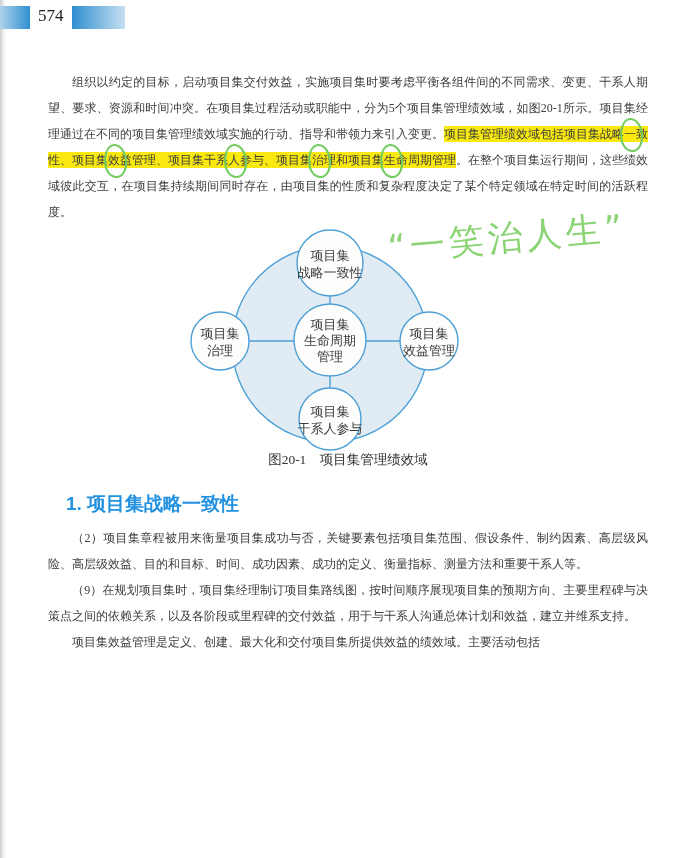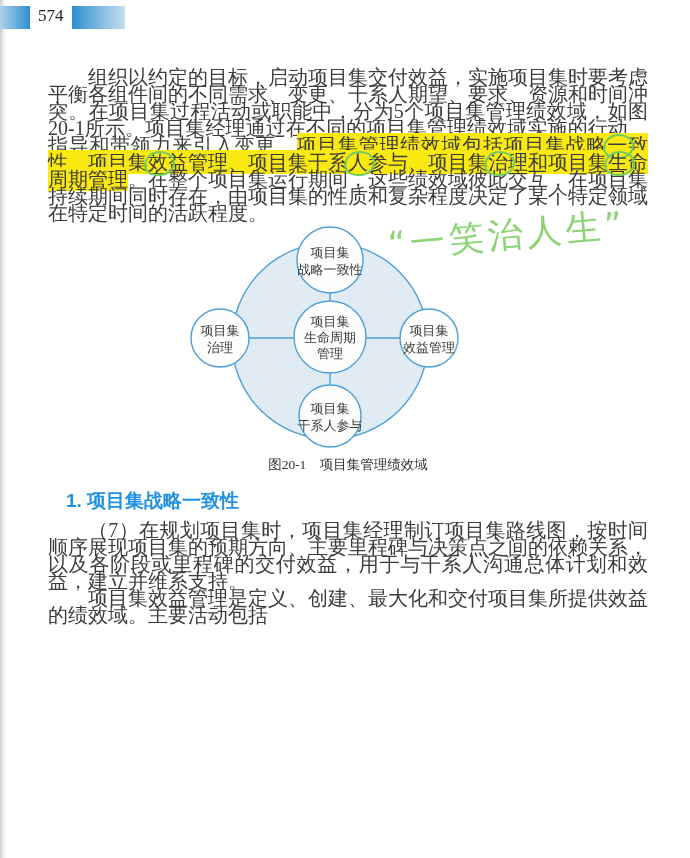--- a/index.html
+++ b/index.html
@@ -22,42 +22,42 @@
     font-weight:bold; font-size:13px; color:#3e98d5; letter-spacing:1px;
   }
   
   .content { position:absolute; left:48px; top:56px; width:600px; }
   h2.section {
     margin:0; font-family:"Liberation Sans","DejaVu Sans",sans-serif;
     font-size:17px; font-weight:bold; color:#0e61a9; letter-spacing:0.5px;
   }
   h2.section .sec-num { margin-right:15px; }
   p.body {
-    margin:0; font-size:20px; line-height:17px; color:#3c3c3c;
+    margin:0; font-size:12px; line-height:26px; color:#3c3c3c;
     text-align:justify; text-indent:2em;
   }
   p.intro { margin-top:13px; }
   .hl { background:#f9e911; color:inherit; padding:1px 0; }
   .circ { position:relative; display:inline-block; text-indent:0; }
   .circ::after {
     content:""; position:absolute; left:-4px; top:-3px;
     width:calc(100% + 7px); height:calc(100% + 4px);
     border:2.5px solid #72cc60; border-radius:48% 52% 50% 50% / 58% 50% 50% 44%;
     transform:rotate(-6deg); pointer-events:none;
   }
   
   .figure { position:relative; margin-top:4px; height:252px; }
   .figure svg { position:absolute; left:0; top:0; }
   .diagram-label { font-size:13px; fill:#3a3a3a; font-family:"Liberation Serif","DejaVu Serif",serif; }
   .handwrite {
     position:absolute; left:338px; top:-4px; white-space:nowrap;
     font-family:"DejaVu Sans",sans-serif; font-size:35px; color:#8ad475;
     letter-spacing:4px; transform:rotate(-5deg); transform-origin:left top;
   }
-  .caption { position:absolute; bottom:4px; left:0; width:100%; text-align:center; font-size:13.5px; color:#333; }
+  .caption { position:absolute; bottom:12px; left:0; width:100%; text-align:center; font-size:13.5px; color:#333; }
   
   h3.sub {
     margin:10px 0 8px 18px; font-family:"Liberation Sans","DejaVu Sans",sans-serif;
     font-size:19px; font-weight:bold; color:#2191e0;
   }
 </style>
 </head>
 <body>
 
 <div class="page">
@@ -100,18 +100,19 @@
         <text class="diagram-label" x="381" y="104" text-anchor="middle" dominant-baseline="central">项目集</text>
         <text class="diagram-label" x="381" y="121" text-anchor="middle" dominant-baseline="central">效益管理</text>
         <text class="diagram-label" x="282" y="182" text-anchor="middle" dominant-baseline="central">项目集</text>
         <text class="diagram-label" x="282" y="199" text-anchor="middle" dominant-baseline="central">干系人参与</text>
       </svg>
       <div class="handwrite">“一笑治人生”</div>
       <div class="caption">图20-1　项目集管理绩效域</div>
     </div>
 
     <h3 class="sub">1. 项目集战略一致性</h3>
-    <p class="body">（7）在规划项目集时，项目集经理制订项目集路线图，按时间顺序展现项目集的预期方向、主要里程碑与决策点之间的依赖关系，以及各阶段或里程碑的交付效益，用于与干系人沟通总体计划和效益，建立并维系支持。</p>
+    <p class="body">（2）项目集章程被用来衡量项目集成功与否，关键要素包括项目集范围、假设条件、制约因素、高层级风险、高层级效益、目的和目标、时间、成功因素、成功的定义、衡量指标、测量方法和重要干系人等。</p>
+    <p class="body">（9）在规划项目集时，项目集经理制订项目集路线图，按时间顺序展现项目集的预期方向、主要里程碑与决策点之间的依赖关系，以及各阶段或里程碑的交付效益，用于与干系人沟通总体计划和效益，建立并维系支持。</p>
 
     <p class="body">项目集效益管理是定义、创建、最大化和交付项目集所提供效益的绩效域。主要活动包括</p>
 
   </div>
 </div>
 
 </body></html>

